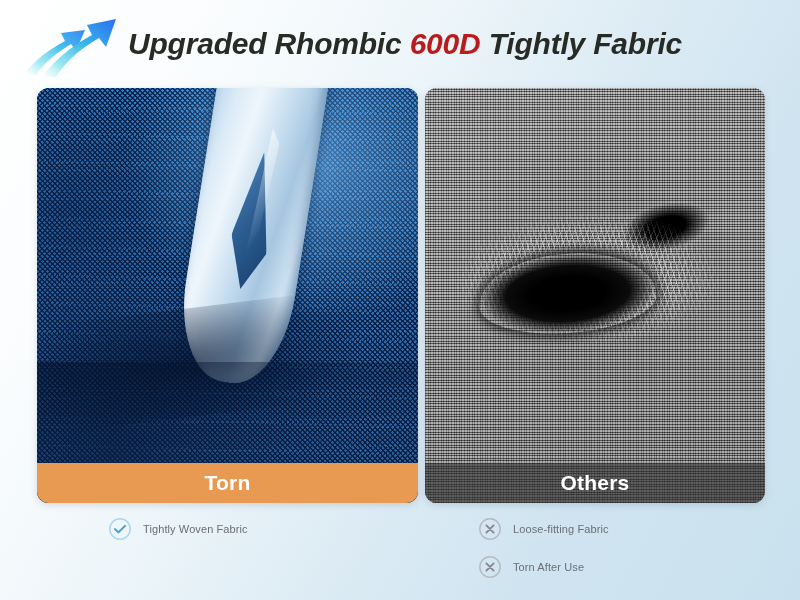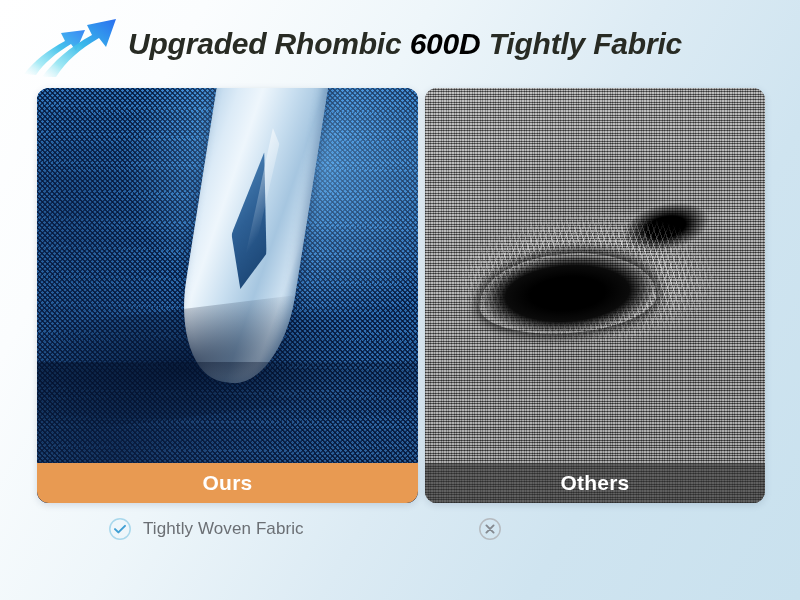--- a/index.html
+++ b/index.html
@@ -26,21 +26,21 @@
     width:108px; height:78px; margin-left:18px;
     position:relative; flex:none;
   }
   #logo-wrap svg { display:block; width:100%; height:100%; }
 
   #title {
     font-size:30px; font-weight:bold; letter-spacing:-0.2px;
     color:#282b24; white-space:nowrap; margin-left:2px;
     line-height:1;
   }
-  #title .hl { color:#000000; }
+  #title .hl { color:#b91c1c; }
   #title span { display:inline;font-style:italic; }
 
   
   .panel {
     position:absolute; top:88px; height:415px;
     border-radius:12px; overflow:hidden;
     box-shadow:0 2px 7px rgba(60,80,110,.18);
   }
   #panel-ours   { left:37px;  width:381px; }
   #panel-others { left:425px; width:340px; }
@@ -164,21 +164,21 @@
   
   .features { position:absolute; top:510px; }
   #features-ours   { left:108px; }
   #features-others { left:478px; }
   .feat {
     display:flex; align-items:center; height:38px;
   }
   .feat .ic { width:24px; height:24px; flex:none; margin-right:11px; }
   .feat .ic svg { display:block; }
   .feat .txt {
-    font-size:17px; color:#6b6f74; letter-spacing:.1px;
+    font-size:11px; color:#6b6f74; letter-spacing:.1px;
     white-space:nowrap;
   }
 </style>
 </head>
 <body>
 
 <div id="header">
 
   <div id="logo-wrap">
     <svg viewBox="0 0 108 78" xmlns="http://www.w3.org/2000/svg">
@@ -212,21 +212,21 @@
   <div class="photo" id="photo-ours">
     <div id="fold-c"></div>
     <div id="blade">
       <div class="body"></div>
       <div class="tip"></div>
       <div class="edge"></div>
     </div>
     <div id="fold-a"></div>
     <div id="fold-b"></div>
   </div>
-  <div class="caption" id="caption-ours">Ours</div>
+  <div class="caption" id="caption-ours">Torn</div>
 </div>
 
 <div class="panel" id="panel-others">
   <div class="photo" id="photo-others">
     <div id="hole-second"></div>
     <div id="fray"></div>
     <div id="hole-main"></div>
   </div>
   <div class="caption" id="caption-others">Others</div>
 </div>
@@ -247,15 +247,25 @@
 
 <div class="features" id="features-others">
 
   <div class="feat">
     <span class="ic">
       <svg width="24" height="24" viewBox="0 0 24 24" xmlns="http://www.w3.org/2000/svg">
         <circle cx="12" cy="12" r="10.2" fill="none" stroke="#b6bbc0" stroke-width="1.5"></circle>
         <path d="M8.4 8.4 L15.6 15.6 M15.6 8.4 L8.4 15.6" fill="none" stroke="#84898f" stroke-width="1.9" stroke-linecap="round"></path>
       </svg>
     </span>
-  </div>
-
+    <span class="txt">Loose-fitting Fabric</span>
+  </div>
+
+  <div class="feat">
+    <span class="ic">
+      <svg width="24" height="24" viewBox="0 0 24 24" xmlns="http://www.w3.org/2000/svg">
+        <circle cx="12" cy="12" r="10.2" fill="none" stroke="#b6bbc0" stroke-width="1.5"></circle>
+        <path d="M8.4 8.4 L15.6 15.6 M15.6 8.4 L8.4 15.6" fill="none" stroke="#84898f" stroke-width="1.9" stroke-linecap="round"></path>
+      </svg>
+    </span>
+    <span class="txt">Torn After Use</span>
+  </div>
 </div>
 
 </body></html>

